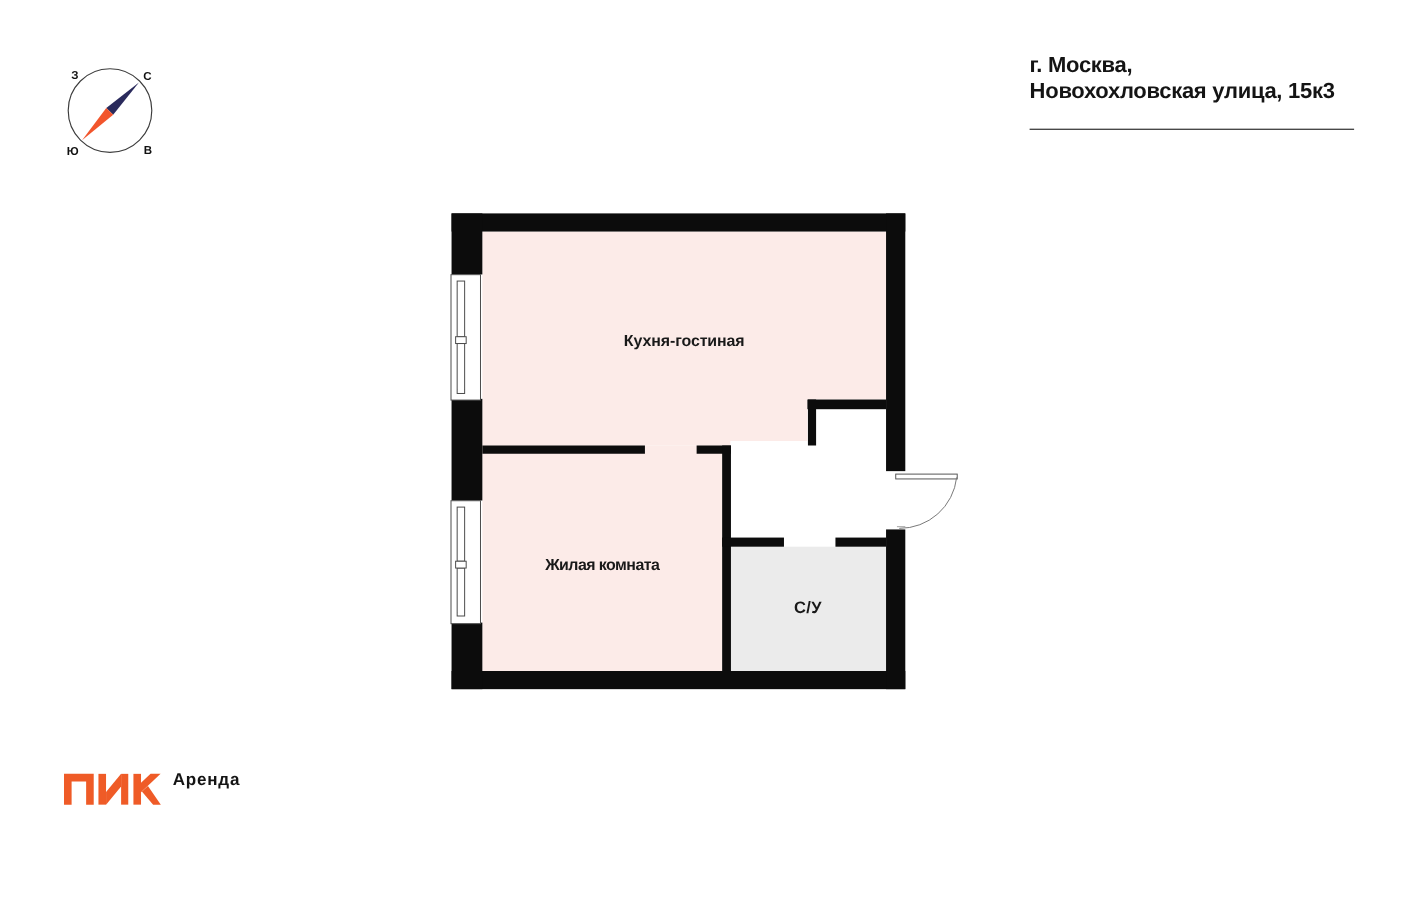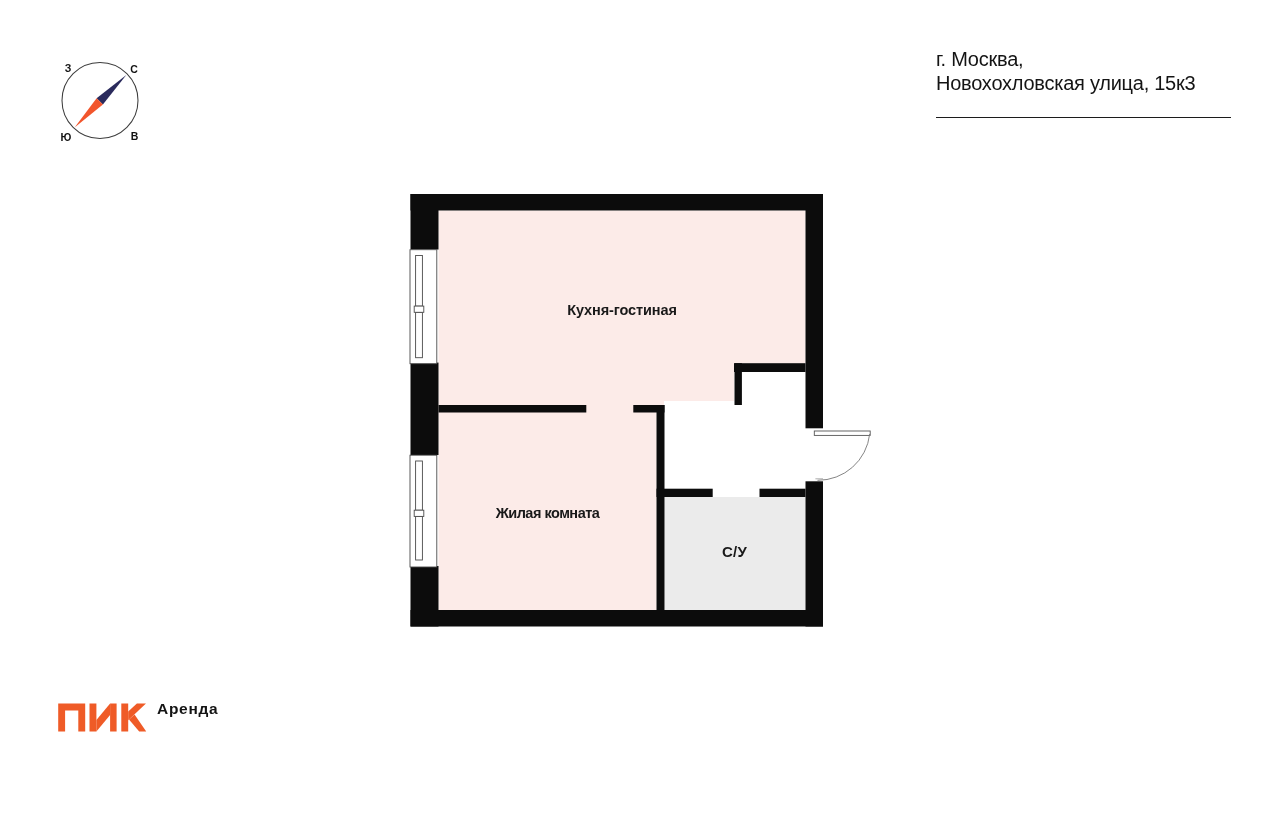--- a/index.html
+++ b/index.html
@@ -21,21 +21,21 @@
 
   <text x="68" y="72" font-size="10.5" font-weight="bold" fill="#111" text-anchor="middle">З</text>
 
   <text x="134" y="72.5" font-size="10.5" font-weight="bold" fill="#111" text-anchor="middle">С</text>
 
   <text x="66" y="140.5" font-size="10.5" font-weight="bold" fill="#111" text-anchor="middle">Ю</text>
 
   <text x="134.5" y="140" font-size="10.5" font-weight="bold" fill="#111" text-anchor="middle">В</text>
 </svg>
 
-<div class="abs" style="left:936px;top:46.5px;font-size:20px;font-weight:normal;color:#141414;line-height:24.5px;letter-spacing:-0.25px;white-space:nowrap">г.&nbsp;Москва,<br>Новохохловская улица, 15к3</div>
+<div class="abs" style="left:936px;top:46.5px;font-size:20px;font-weight:bold;color:#141414;line-height:24.5px;letter-spacing:-0.25px;white-space:nowrap">г.&nbsp;Москва,<br>Новохохловская улица, 15к3</div>
 
 <div class="abs" style="left:936px;top:116.5px;width:295px;height:1.6px;background:#1c1c1c"></div>
 
 <svg class="abs" style="left:395px;top:185px" width="490" height="450" viewBox="395 185 490 450">
 
   <polygon points="438.5,210.5 805.5,210.5 805.5,363.2 734,363.2 734,401 664,401 664,405 438.5,405" fill="#fcebe8"></polygon>
 
   <rect x="438.5" y="405" width="218" height="205" fill="#fcebe8"></rect>
 
   <rect x="664.5" y="497" width="141" height="113" fill="#ebebeb"></rect>

